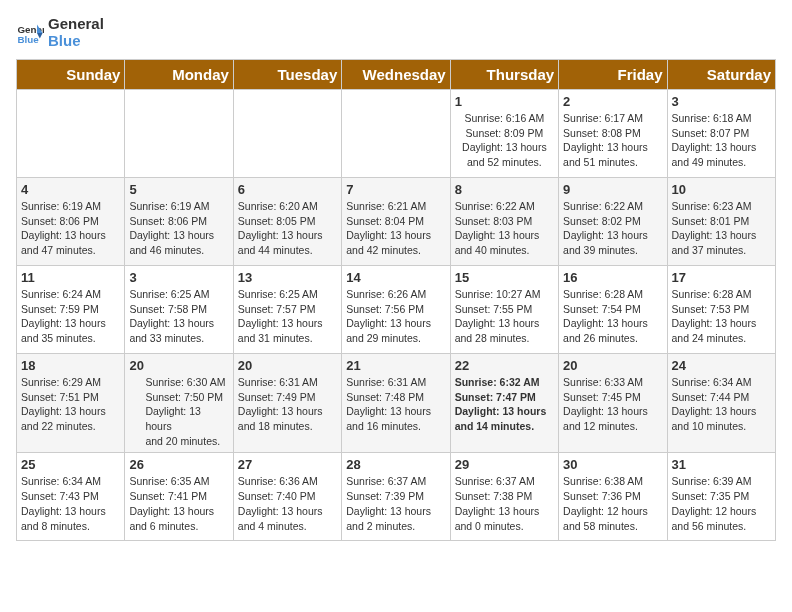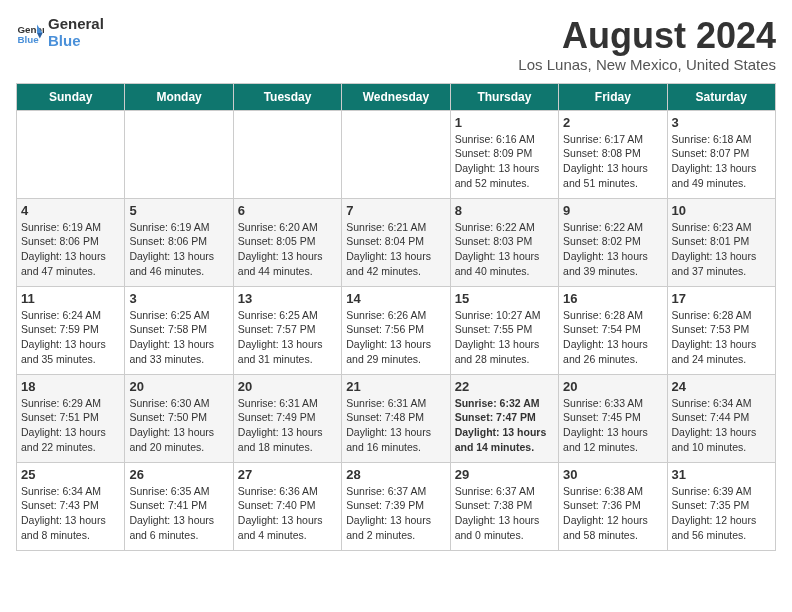--- a/index.html
+++ b/index.html
@@ -37,25 +37,25 @@
     .location {
       font-size: 15px;
       color: #555;
     }
     table {
       width: 100%;
       border-collapse: collapse;
       font-size: 11px;
     }
     thead tr th {
-      background-color: #0f766e;
+      background-color: #a16207;
       color: #fff;
       padding: 6px 4px;
-      text-align: center;
-      font-size: 12px;
+      text-align: right;
+      font-size: 15px;
       font-weight: bold;
       border: 1px solid #ccc;
     }
     tbody tr td {
       border: 1px solid #ccc;
       vertical-align: top;
       padding: 4px 4px;
       height: 88px;
       width: calc(100% / 7);
       background: #fff;
@@ -88,24 +88,20 @@
       <text x="2" y="20" font-size="14" font-weight="bold" fill="#333">General</text>
       <text x="2" y="34" font-size="14" font-weight="bold" fill="#4a90d9">Blue</text>
       <polygon points="30,8 38,20 30,20" fill="#4a90d9"></polygon>
       <polygon points="30,20 38,20 34,28" fill="#2a5fa0"></polygon>
     </svg>
     <div style="line-height:1.1;">
       <div style="font-size:15px;font-weight:bold;color:#333;">General</div>
       <div style="font-size:15px;font-weight:bold;color:#4a90d9;">Blue</div>
     </div>
   </div>
-  <div class="title-block">
-    <div class="month-year">August 2024</div>
-    <div class="location">Los Lunas, New Mexico, United States</div>
-  </div>
 </div>
 
 <table>
   <thead>
     <tr>
     <th>Sunday</th>
         <th>Monday</th>
         <th>Tuesday</th>
         <th>Wednesday</th>
         <th>Thursday</th>
@@ -114,21 +110,21 @@
       </tr>
   </thead>
   <tbody id="calendar-body">
   <tr>
         <td class="empty"></td>
         <td class="empty"></td>
         <td class="empty"></td>
         <td class="empty"></td>
         <td>
           <span class="day-number">1</span>
-          <div class="day-info" style="white-space: pre-line;">Sunrise: 6:16 AM
+          <div class="day-info" style="white-space: pre-line; text-align: center;">Sunrise: 6:16 AM
 Sunset: 8:09 PM
 Daylight: 13 hours
 and 52 minutes.</div>
         </td>
         <td>
           <span class="day-number">2</span>
           <div class="day-info" style="white-space: pre-line;">Sunrise: 6:17 AM
 Sunset: 8:08 PM
 Daylight: 13 hours
 and 51 minutes.</div>
@@ -246,21 +242,21 @@
       <tr>
         <td>
           <span class="day-number">18</span>
           <div class="day-info" style="white-space: pre-line;">Sunrise: 6:29 AM
 Sunset: 7:51 PM
 Daylight: 13 hours
 and 22 minutes.</div>
         </td>
         <td>
           <span class="day-number">20</span>
-          <div class="day-info" style="white-space: pre-line;">Sunrise: 6:30 AM
+          <div class="day-info" style="white-space: pre-line; margin-left: 16px;">Sunrise: 6:30 AM
 Sunset: 7:50 PM
 Daylight: 13 hours
 and 20 minutes.</div>
         </td>
         <td>
           <span class="day-number">20</span>
           <div class="day-info" style="white-space: pre-line;">Sunrise: 6:31 AM
 Sunset: 7:49 PM
 Daylight: 13 hours
 and 18 minutes.</div>

